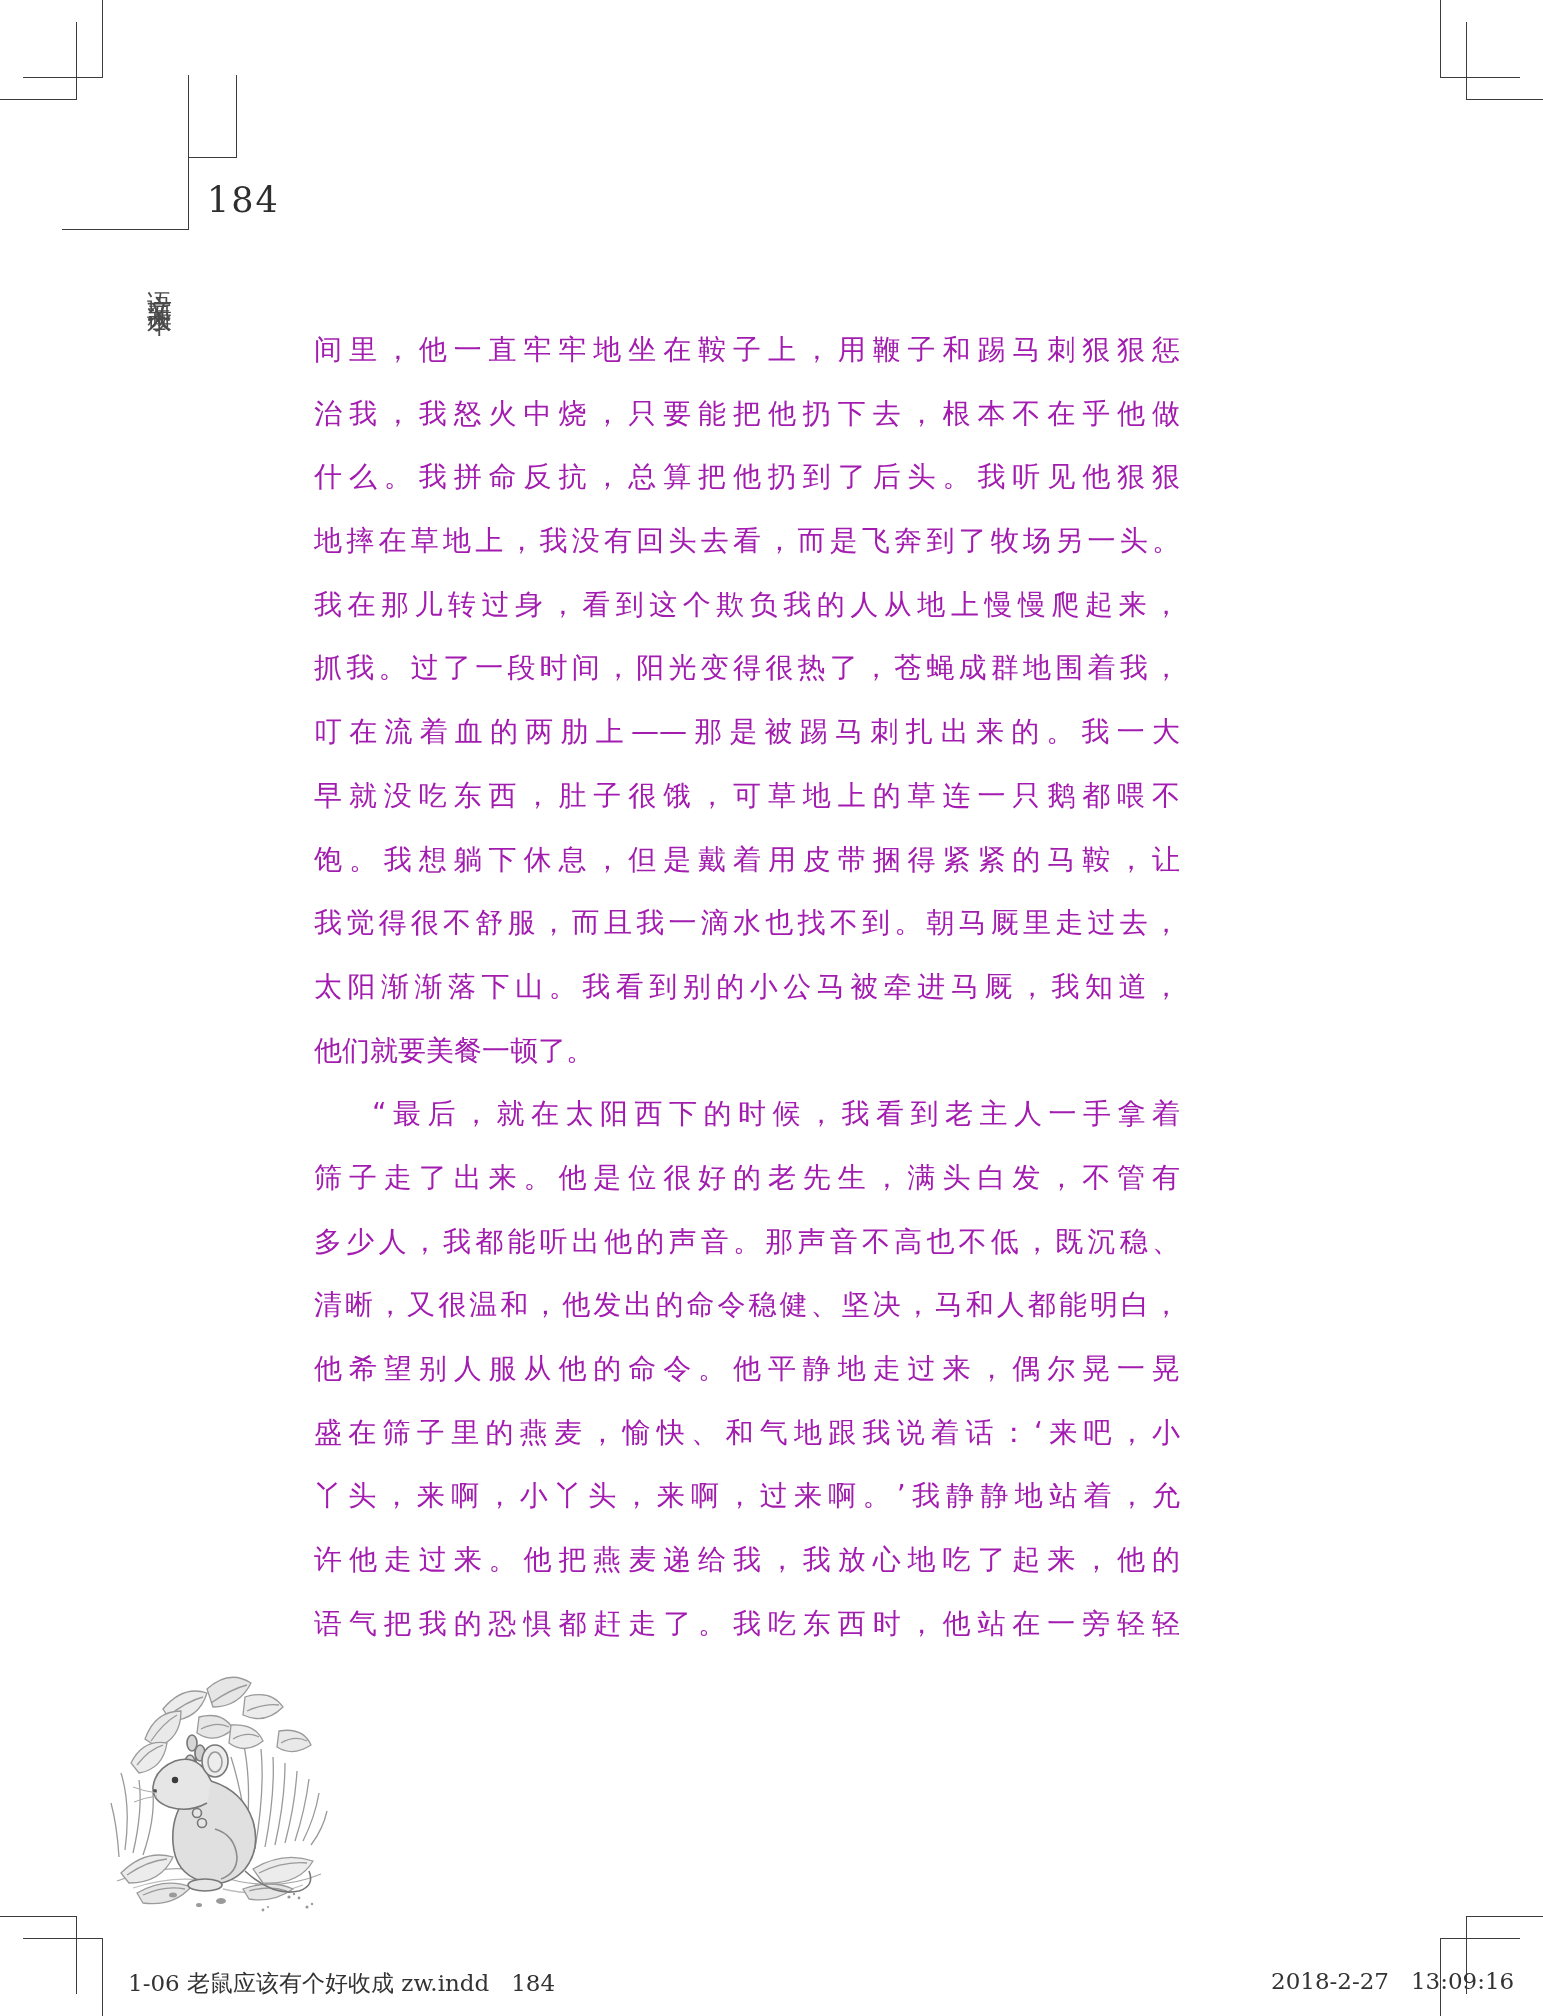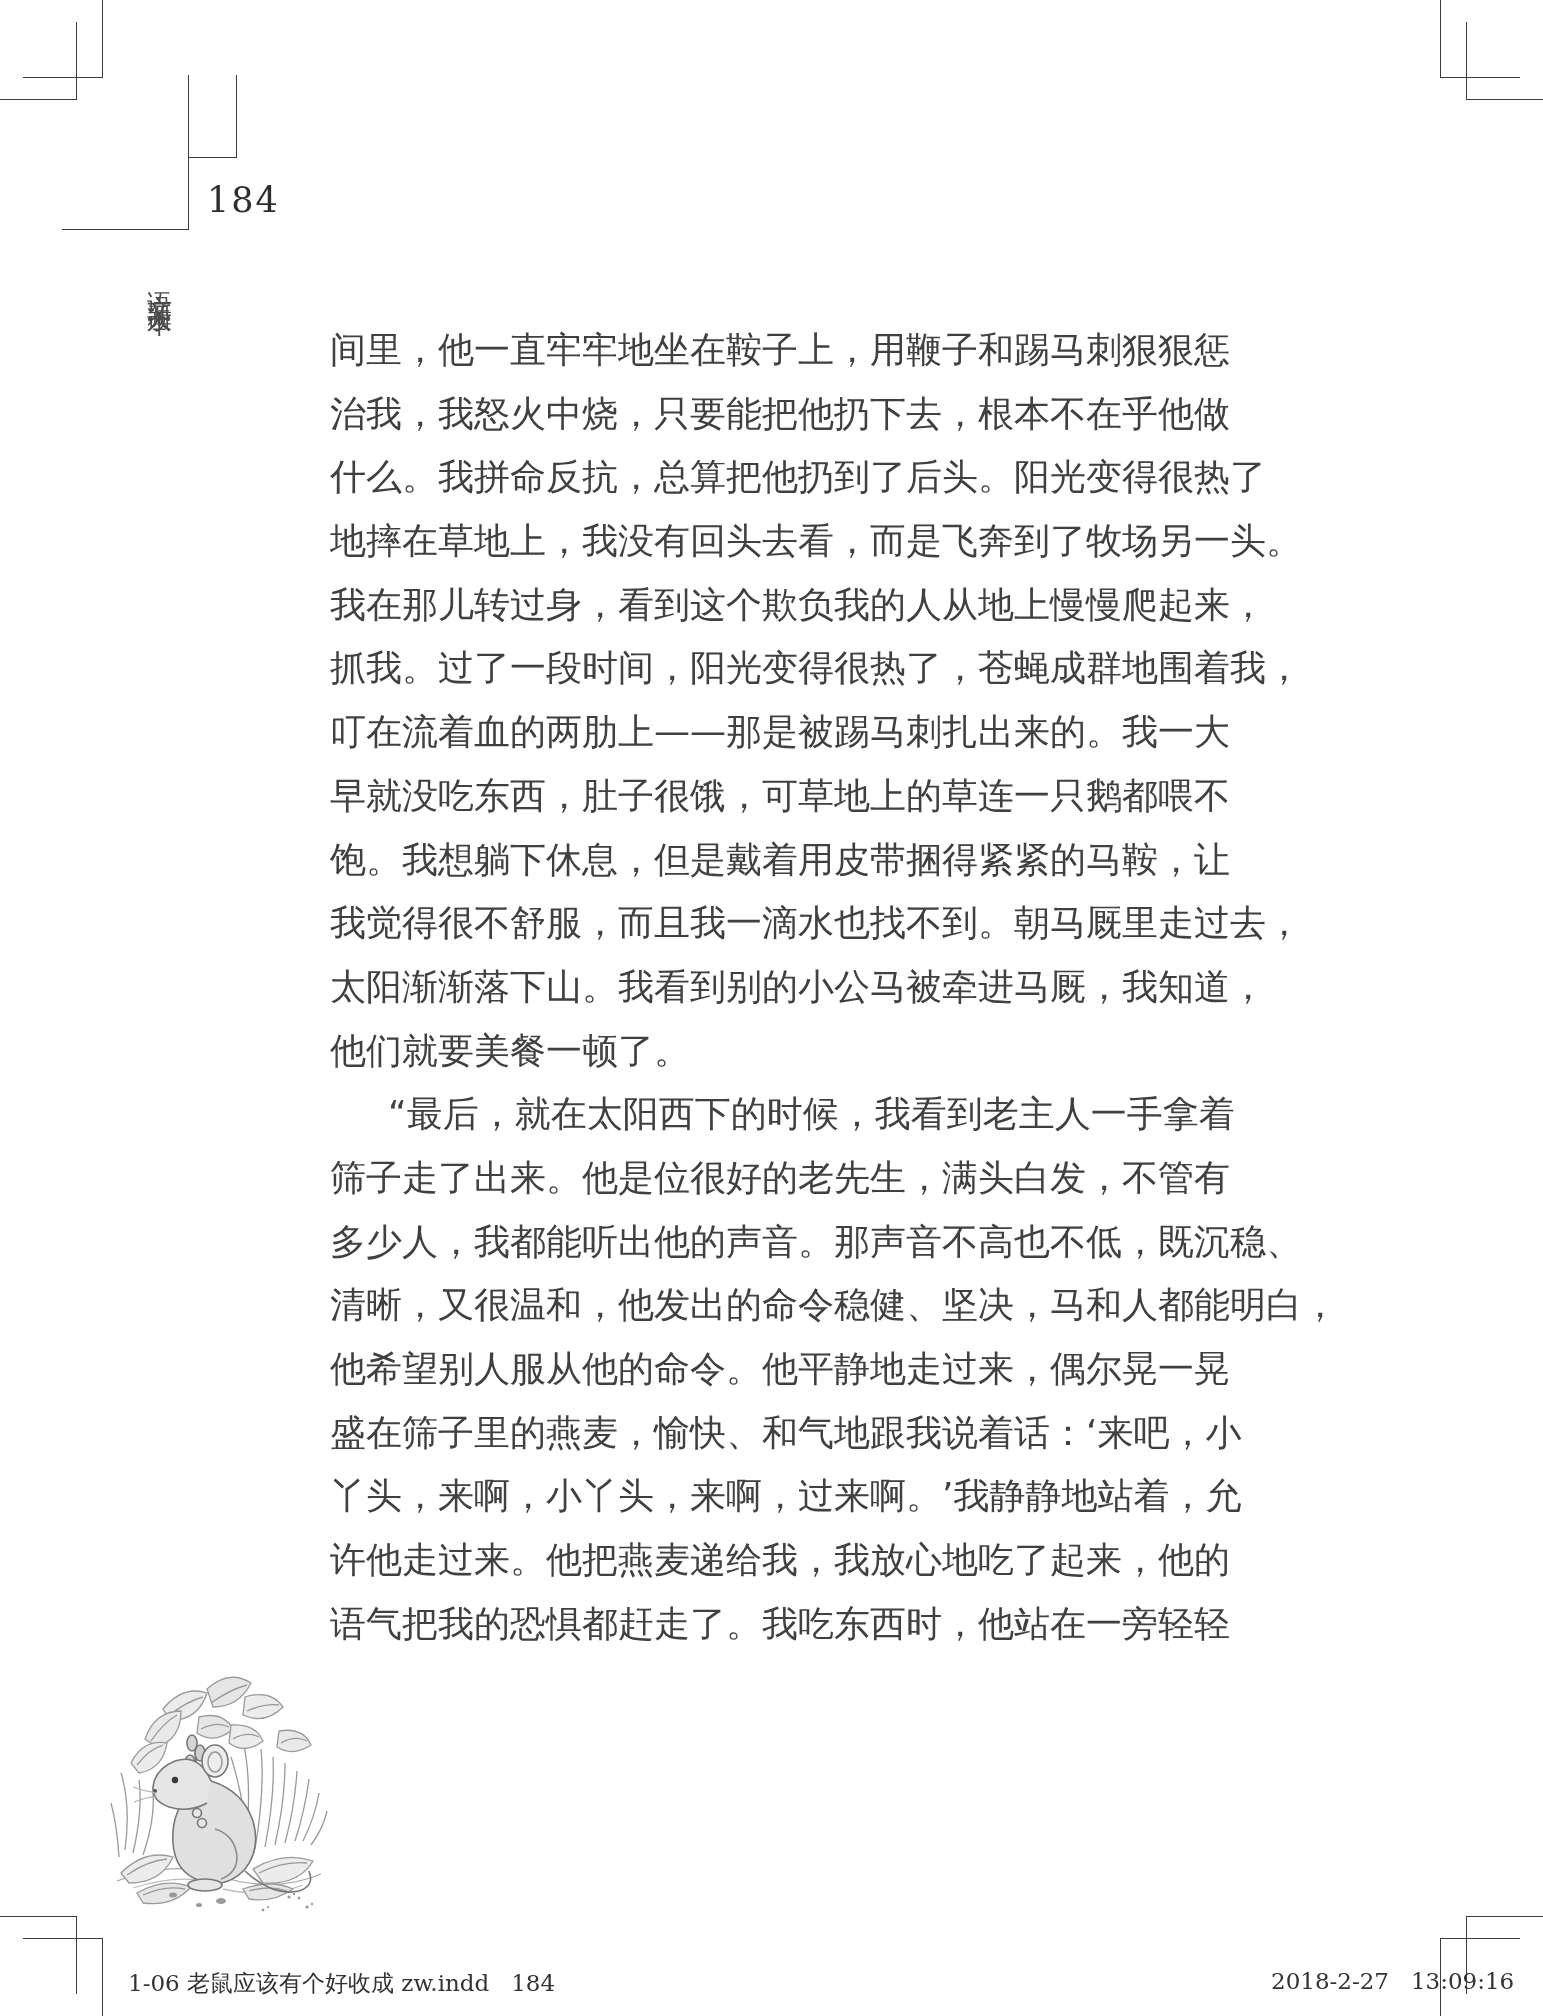--- a/index.html
+++ b/index.html
@@ -21,22 +21,22 @@
     font-size:35px;color:#2e2e2e;letter-spacing:2px;
   }
   
   #sidebar-title{
     position:absolute;left:143px;top:271px;
     writing-mode:vertical-rl;text-orientation:upright;
     font-size:25px;letter-spacing:5px;color:#4a4a4a;
   }
   
   #body-text{
-    position:absolute;left:330px;top:318px;width:866px;
-    font-size:36px;color:#404040;
+    position:absolute;left:314px;top:318px;width:866px;
+    font-size:28px;color:#a21caf;
   }
   #body-text .line{
     height:63.7px;line-height:63.7px;
     text-align:justify;text-align-last:justify;
     text-justify:inter-character;
     white-space:nowrap;
   }
   #body-text .line.left{text-align:left;text-align-last:left;}
   #body-text .line.indent{padding-left:58px;width:808px;}
   
@@ -80,21 +80,21 @@
   <div class="mark h" style="left:1466px;top:1916px;width:77px;"></div>
   <div class="mark v" style="left:1466px;top:1916px;height:78px;"></div>
 
   <div id="page-number">184</div>
 
   <div id="sidebar-title">语文新读本</div>
 
   <div id="body-text">
       <div class="line">间里，他一直牢牢地坐在鞍子上，用鞭子和踢马刺狠狠惩</div>
       <div class="line">治我，我怒火中烧，只要能把他扔下去，根本不在乎他做</div>
-      <div class="line">什么。我拼命反抗，总算把他扔到了后头。阳光变得很热了</div>
+      <div class="line">什么。我拼命反抗，总算把他扔到了后头。我听见他狠狠</div>
       <div class="line">地摔在草地上，我没有回头去看，而是飞奔到了牧场另一头。</div>
       <div class="line">我在那儿转过身，看到这个欺负我的人从地上慢慢爬起来，</div>
       <div class="line">抓我。过了一段时间，阳光变得很热了，苍蝇成群地围着我，</div>
       <div class="line">叮在流着血的两肋上——那是被踢马刺扎出来的。我一大</div>
       <div class="line">早就没吃东西，肚子很饿，可草地上的草连一只鹅都喂不</div>
       <div class="line">饱。我想躺下休息，但是戴着用皮带捆得紧紧的马鞍，让</div>
       <div class="line">我觉得很不舒服，而且我一滴水也找不到。朝马厩里走过去，</div>
       <div class="line">太阳渐渐落下山。我看到别的小公马被牵进马厩，我知道，</div>
       <div class="line left">他们就要美餐一顿了。</div>
       <div class="line indent">“最后，就在太阳西下的时候，我看到老主人一手拿着</div>

